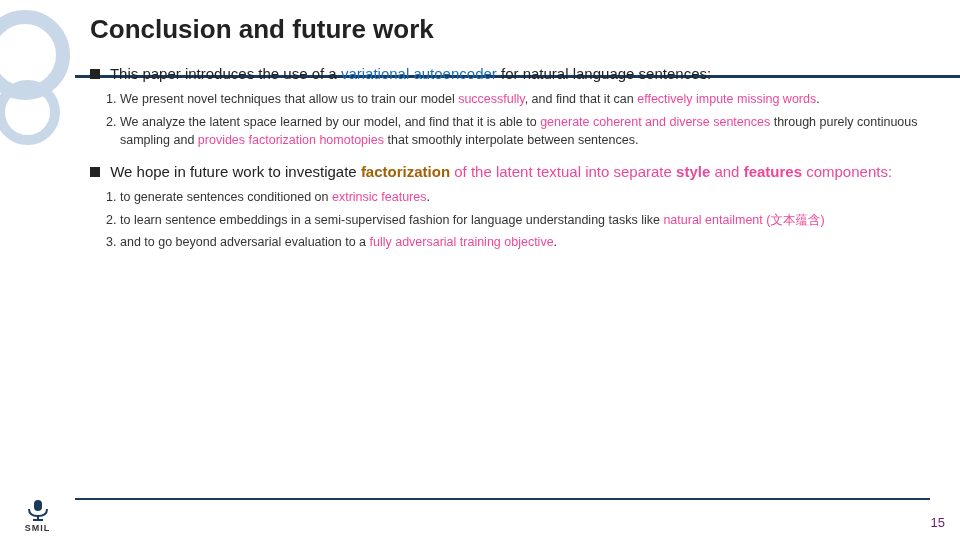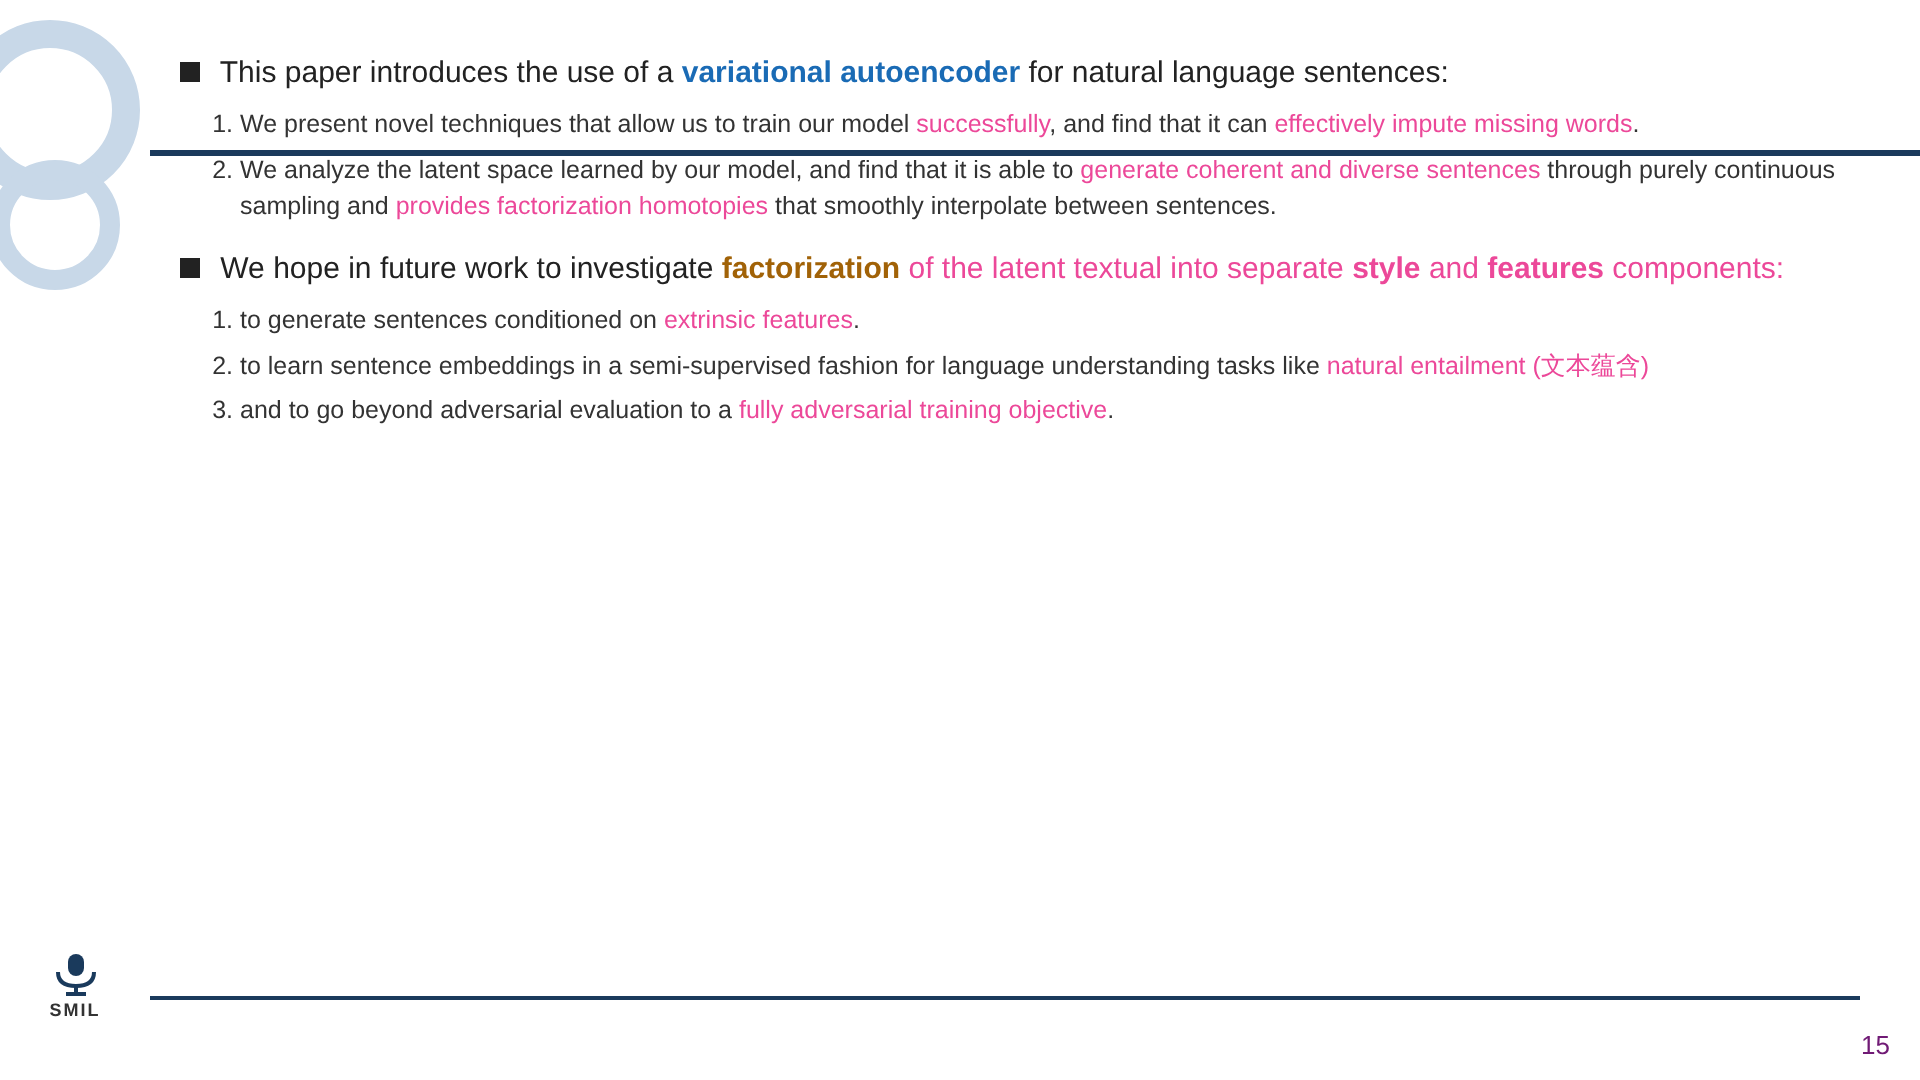--- a/index.html
+++ b/index.html
@@ -36,21 +36,21 @@
       height: 65px;
       border-radius: 50%;
       border: 10px solid #c8d8e8;
       top: 80px;
       left: -5px;
     }
 
     
     .smil-logo {
       position: absolute;
-      bottom: 26px;
+      bottom: 3px;
       left: 10px;
       width: 55px;
       height: 45px;
       display: flex;
       flex-direction: column;
       align-items: center;
       justify-content: center;
     }
     .smil-icon {
       width: 30px;
@@ -132,21 +132,21 @@
       height: 10px;
       background: #222;
       margin-right: 6px;
       vertical-align: middle;
       position: relative;
       top: -1px;
     }
 
     .highlight-blue {
       color: #1a6bb5;
-      font-weight: bold;
+      font-weight: normal;
     }
     .highlight-orange {
       color: #a16207;
       font-weight: bold;
       margin-top: 45px;
     }
     .highlight-link {
       color: #ec4899;
     }
 
@@ -192,20 +192,21 @@
     <line x1="15" y1="20" x2="15" y2="24" stroke="#1a3a5c" stroke-width="2"></line>
     <line x1="10" y1="24" x2="20" y2="24" stroke="#1a3a5c" stroke-width="2"></line>
   </svg>
   <span class="smil-text">SMIL</span>
 </div>
 
 <div class="page-number">15</div>
 
 <div class="main-content">
 
+  <div class="slide-title">Conclusion and future work</div>
 
   <div class="content-area">
 
     <div class="bullet-section">
       <div class="main-bullet">
         <span class="square"></span>
         This paper introduces the use of a <span class="highlight-blue">variational autoencoder</span> for natural language sentences:
       </div>
       <ol class="sub-list">
         <li>

